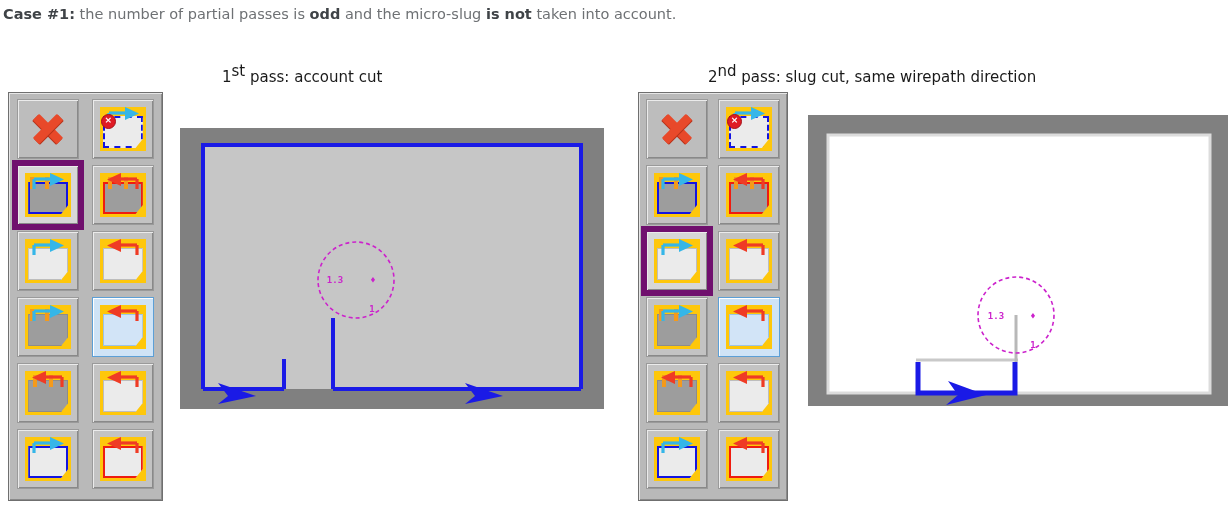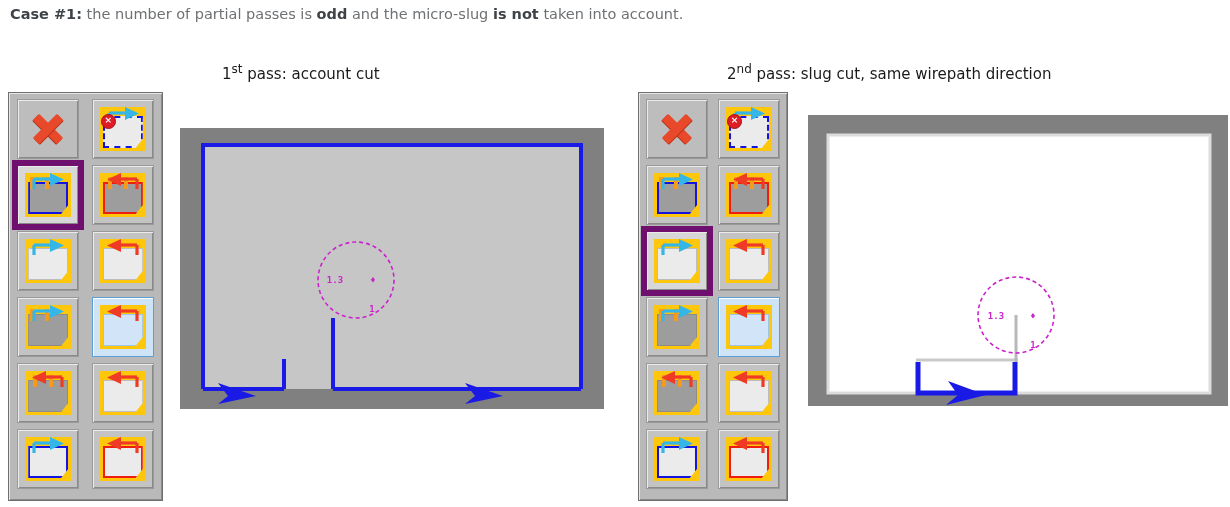--- a/index.html
+++ b/index.html
@@ -4,34 +4,34 @@
 <style>
   html,body{margin:0;padding:0;}
   body{
     width:1230px;height:507px;position:relative;
     background:#ffffff;
     font-family:"DejaVu Sans","Liberation Sans",sans-serif;
     overflow:hidden;
   }
   
   #caption{
-    position:absolute;left:10px;top:5px;width:1000px;
+    position:absolute;left:3px;top:5px;width:1000px;
     font-size:14.5px;line-height:18px;color:#6e7174;
     white-space:nowrap;
   }
   #caption .strong{color:#3f4347;font-weight:bold;}
   #caption .lead{color:#3f4347;font-weight:bold;}
 
   
   .pass-title{
     position:absolute;font-size:15px;color:#1a1a1a;white-space:nowrap;
   }
-  .pass-title sup{font-size:12px;vertical-align:super;}
+  .pass-title sup{font-size:15px;vertical-align:super;}
   #pass1-title{left:222px;top:62px;}
-  #pass2-title{left:727px;top:62px;}
+  #pass2-title{left:708px;top:62px;}
 
   
   .palette{
     position:absolute;
     background:#b9b9b9;
     border:1px solid #6f6f6f;
     box-shadow:inset 1px 1px 0 #e6e6e6, inset -1px -1px 0 #8a8a8a;
     padding:3px 2px;
     box-sizing:border-box;
   }

